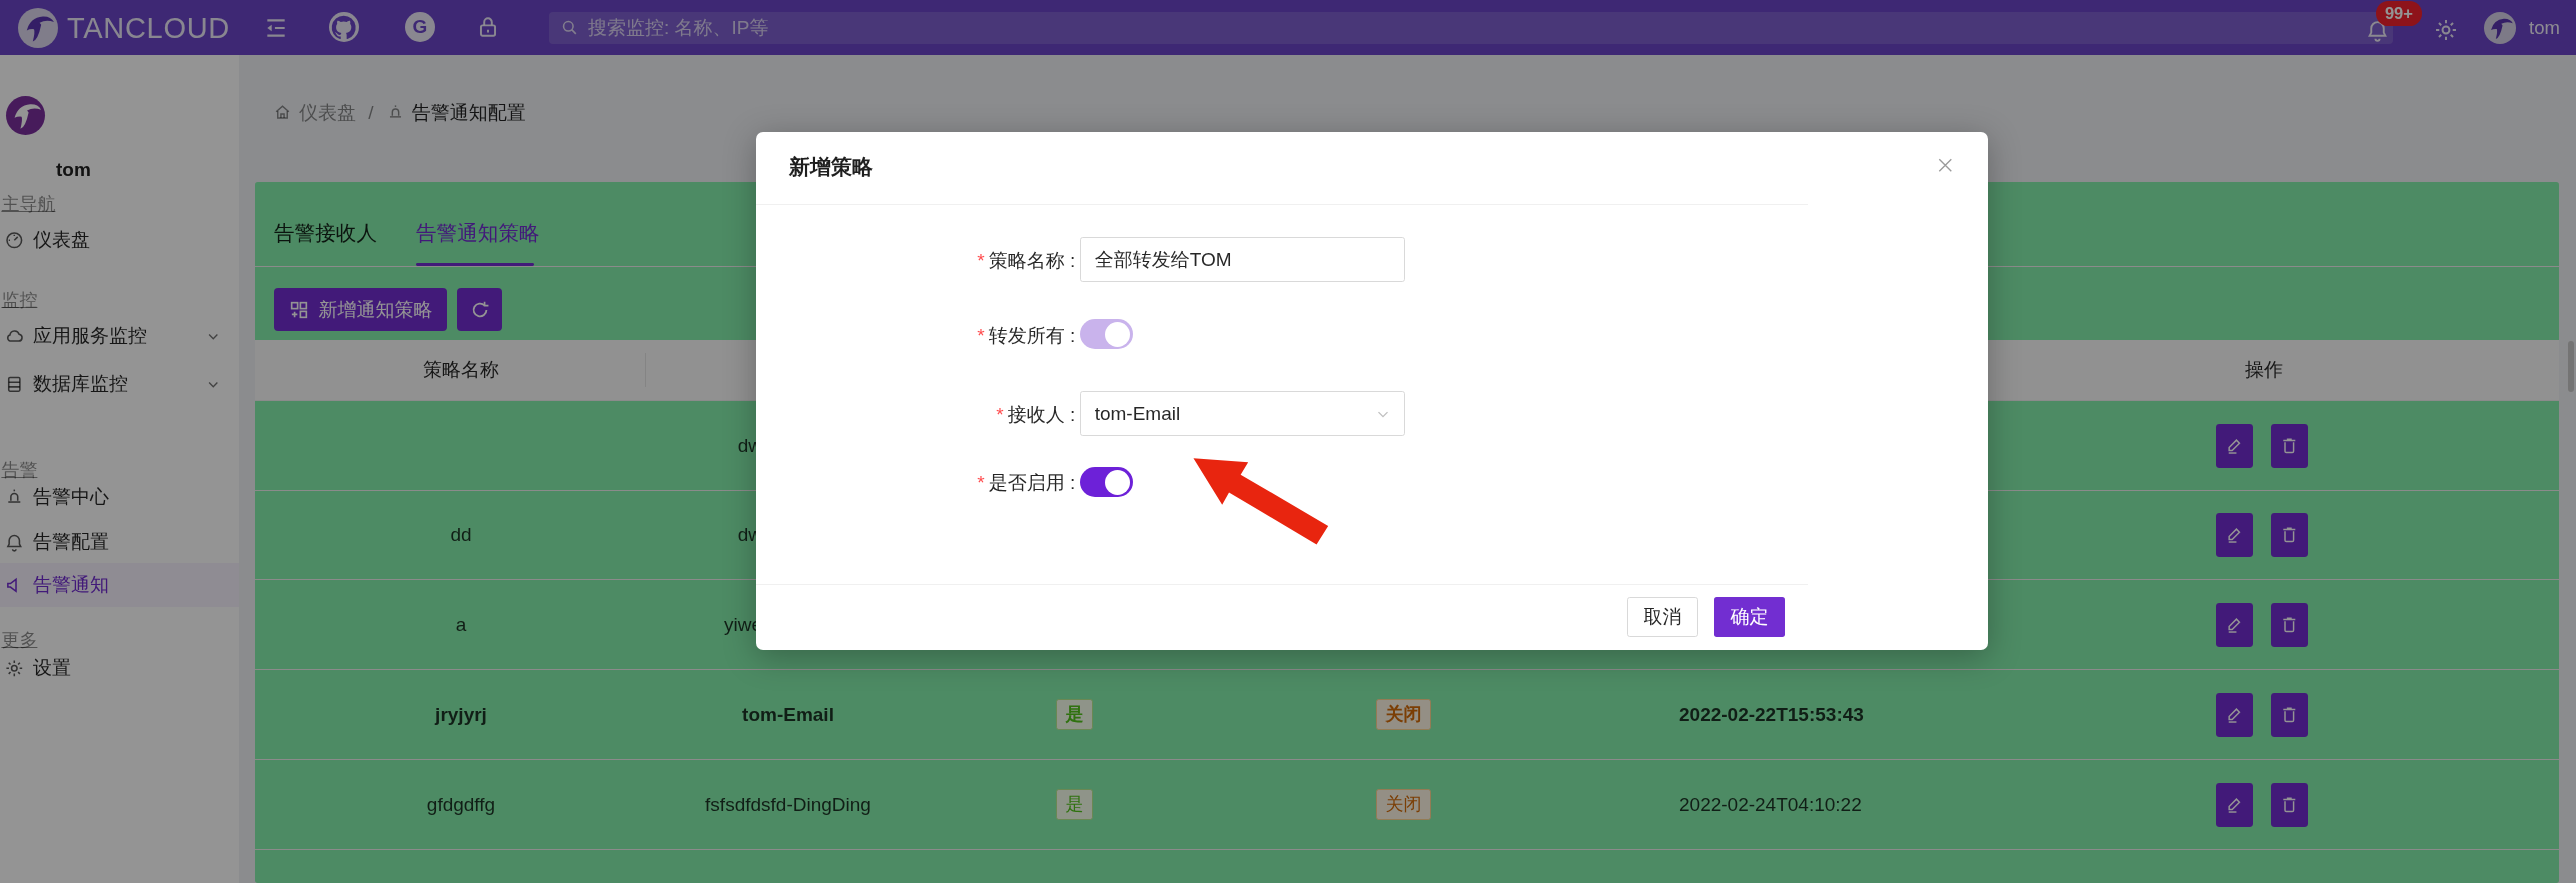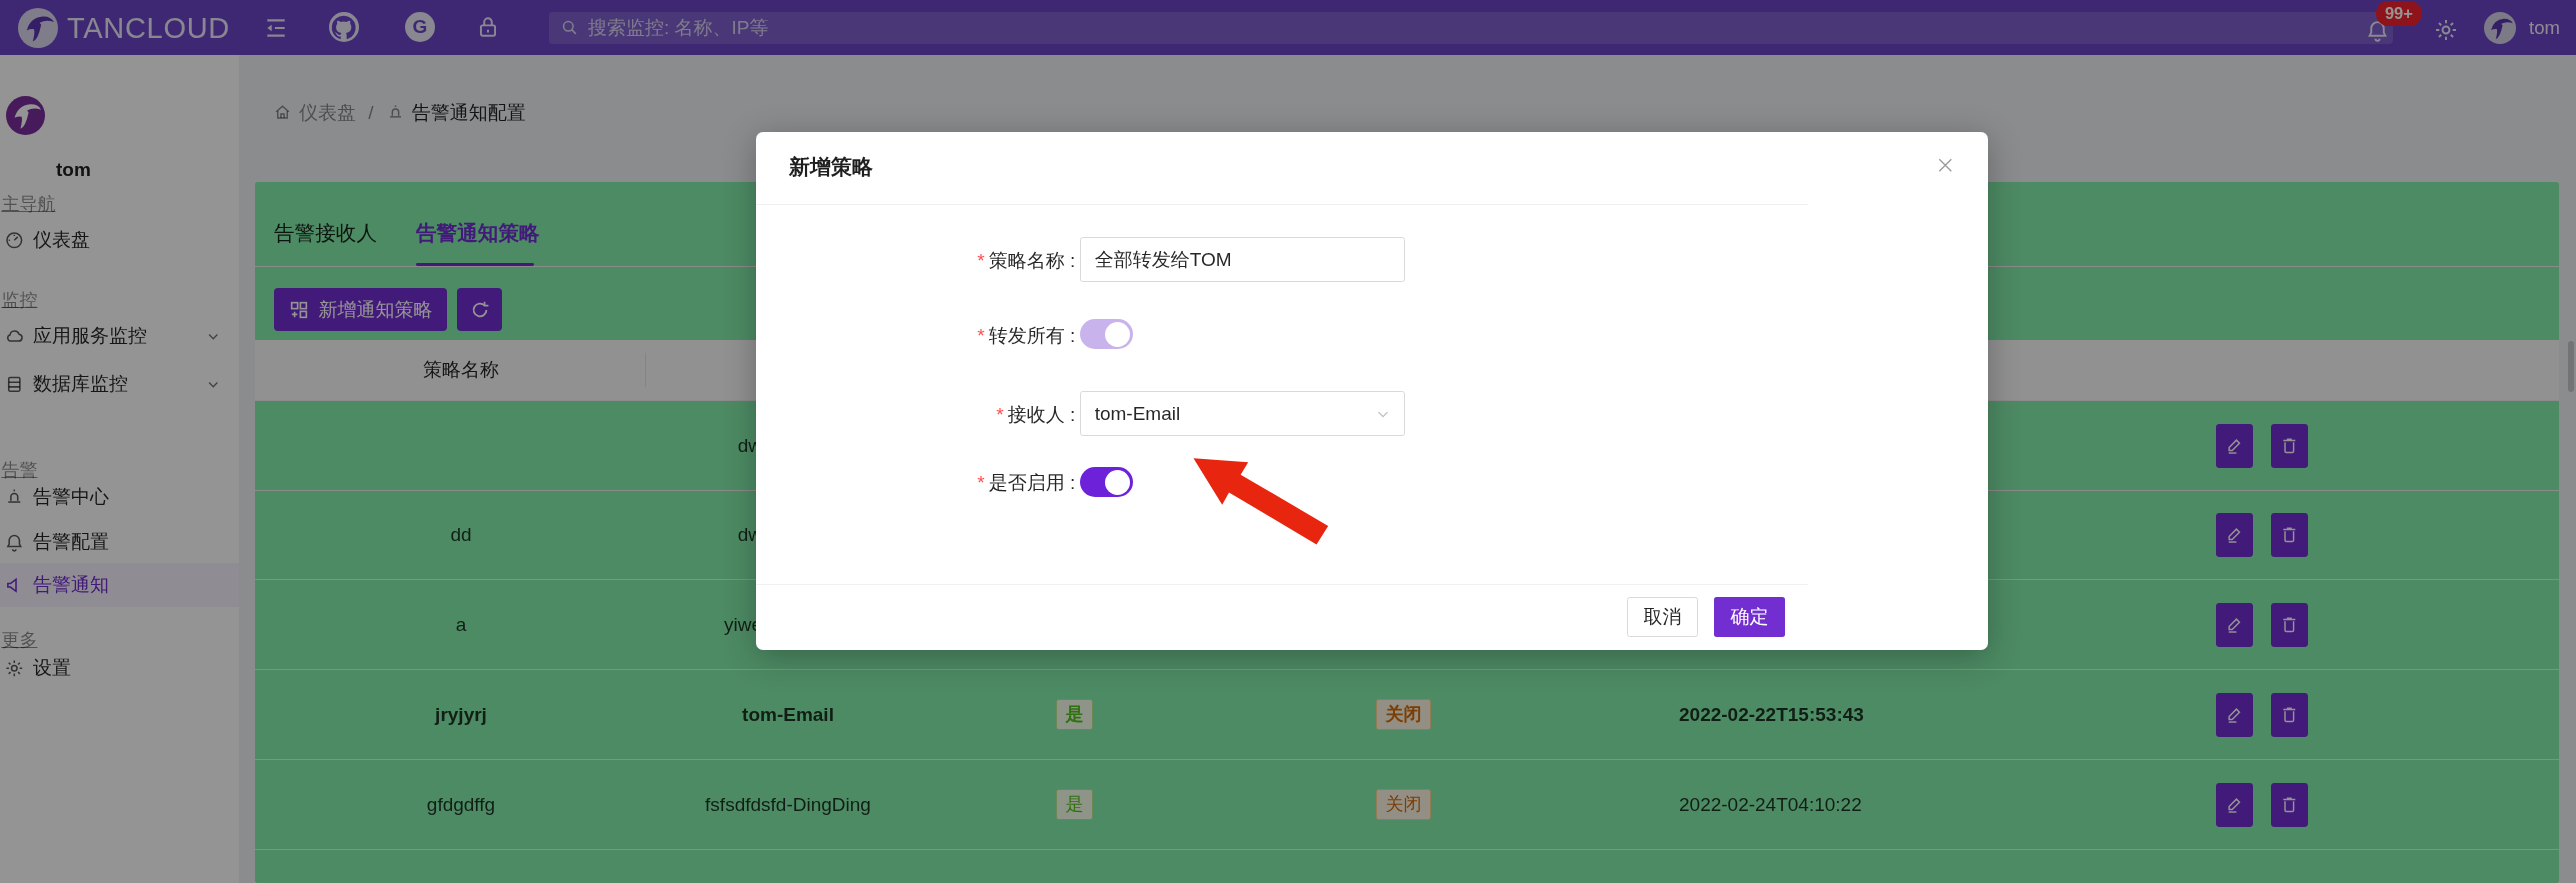--- a/index.html
+++ b/index.html
@@ -39,21 +39,21 @@
 
   
   #breadcrumb{left:273px;top:99px;height:27.4px;display:flex;align-items:center;font-size:19px;color:rgba(0,0,0,.45);}
   #breadcrumb .crumb-cur{color:rgba(0,0,0,.85);}
   #breadcrumb .sep{margin:0 12.3px;}
   #breadcrumb svg{margin-right:6.9px;}
 
   
   #card{left:255px;top:182px;width:2304px;height:701px;background:#86efac;border-radius:2.7px;}
   .tab{position:absolute;top:30px;height:41px;font-size:20.6px;color:rgba(0,0,0,.85);display:flex;align-items:center;cursor:pointer;}
-  .tab.active{color:#722ed1;font-weight:700;}
+  .tab.active{color:#722ed1;font-weight:400;}
   #tabs-divider{position:absolute;left:0px;top:84px;width:2304px;height:0.7px;background:#f0f0f0;}
   #ink-bar{position:absolute;left:161px;top:81px;width:118px;height:3.4px;background:#722ed1;border-radius:1.4px;}
   #add-btn{position:absolute;left:19px;top:106px;width:173px;height:43px;border-radius:4.1px;background:#722ed1;color:#fff;
            font-size:19px;display:flex;align-items:center;justify-content:center;gap:8.2px;cursor:pointer;border:none;font-family:inherit;}
   #refresh-btn{position:absolute;left:202px;top:106px;width:45px;height:43px;border-radius:4.1px;background:#722ed1;color:#fff;
            display:flex;align-items:center;justify-content:center;cursor:pointer;border:none;}
 
   
   #thead{position:absolute;left:0;top:158px;width:2304px;height:60px;background:#fafafa;border-bottom:0.7px solid #f0f0f0;
          font-size:19px;font-weight:500;color:rgba(0,0,0,.85);}
@@ -287,20 +287,21 @@
         <path d="M19 12a7 7 0 1 1-2.05-4.95"></path>
           <path d="M17 3v4.2h4.2" stroke-width="1.8"></path>
       </svg>
     </button>
 
     <div id="thead">
       <div class="th" style="left:117px;width:178px">策略名称</div>
       <div class="th-sep" style="left:390px"></div>
       <div class="th" style="left:1529px;width:41px">间</div>
       <div class="th-sep" style="left:1679px"></div>
+      <div class="th" style="left:1920px;width:178px">操作</div>
     </div>
     <div id="tbody">
         <div class="trow" style="top: 219px;">
           <div class="cell rightal" style="left:396px;width:111px">dw</div>
           <div class="cell" style="left:1547px;width:274px">5:12:00</div>
           <button class="op-btn" style="left:1961px">
             <svg width="20.6" height="20.6" viewBox="0 0 24 24" stroke="currentColor" stroke-width="1.7" fill="none">
               <path d="M6 14.5L14.5 6l3.5 3.5L9.5 18H6v-3.5z"></path>
               <path d="M5.5 21h9"></path>
             </svg>

